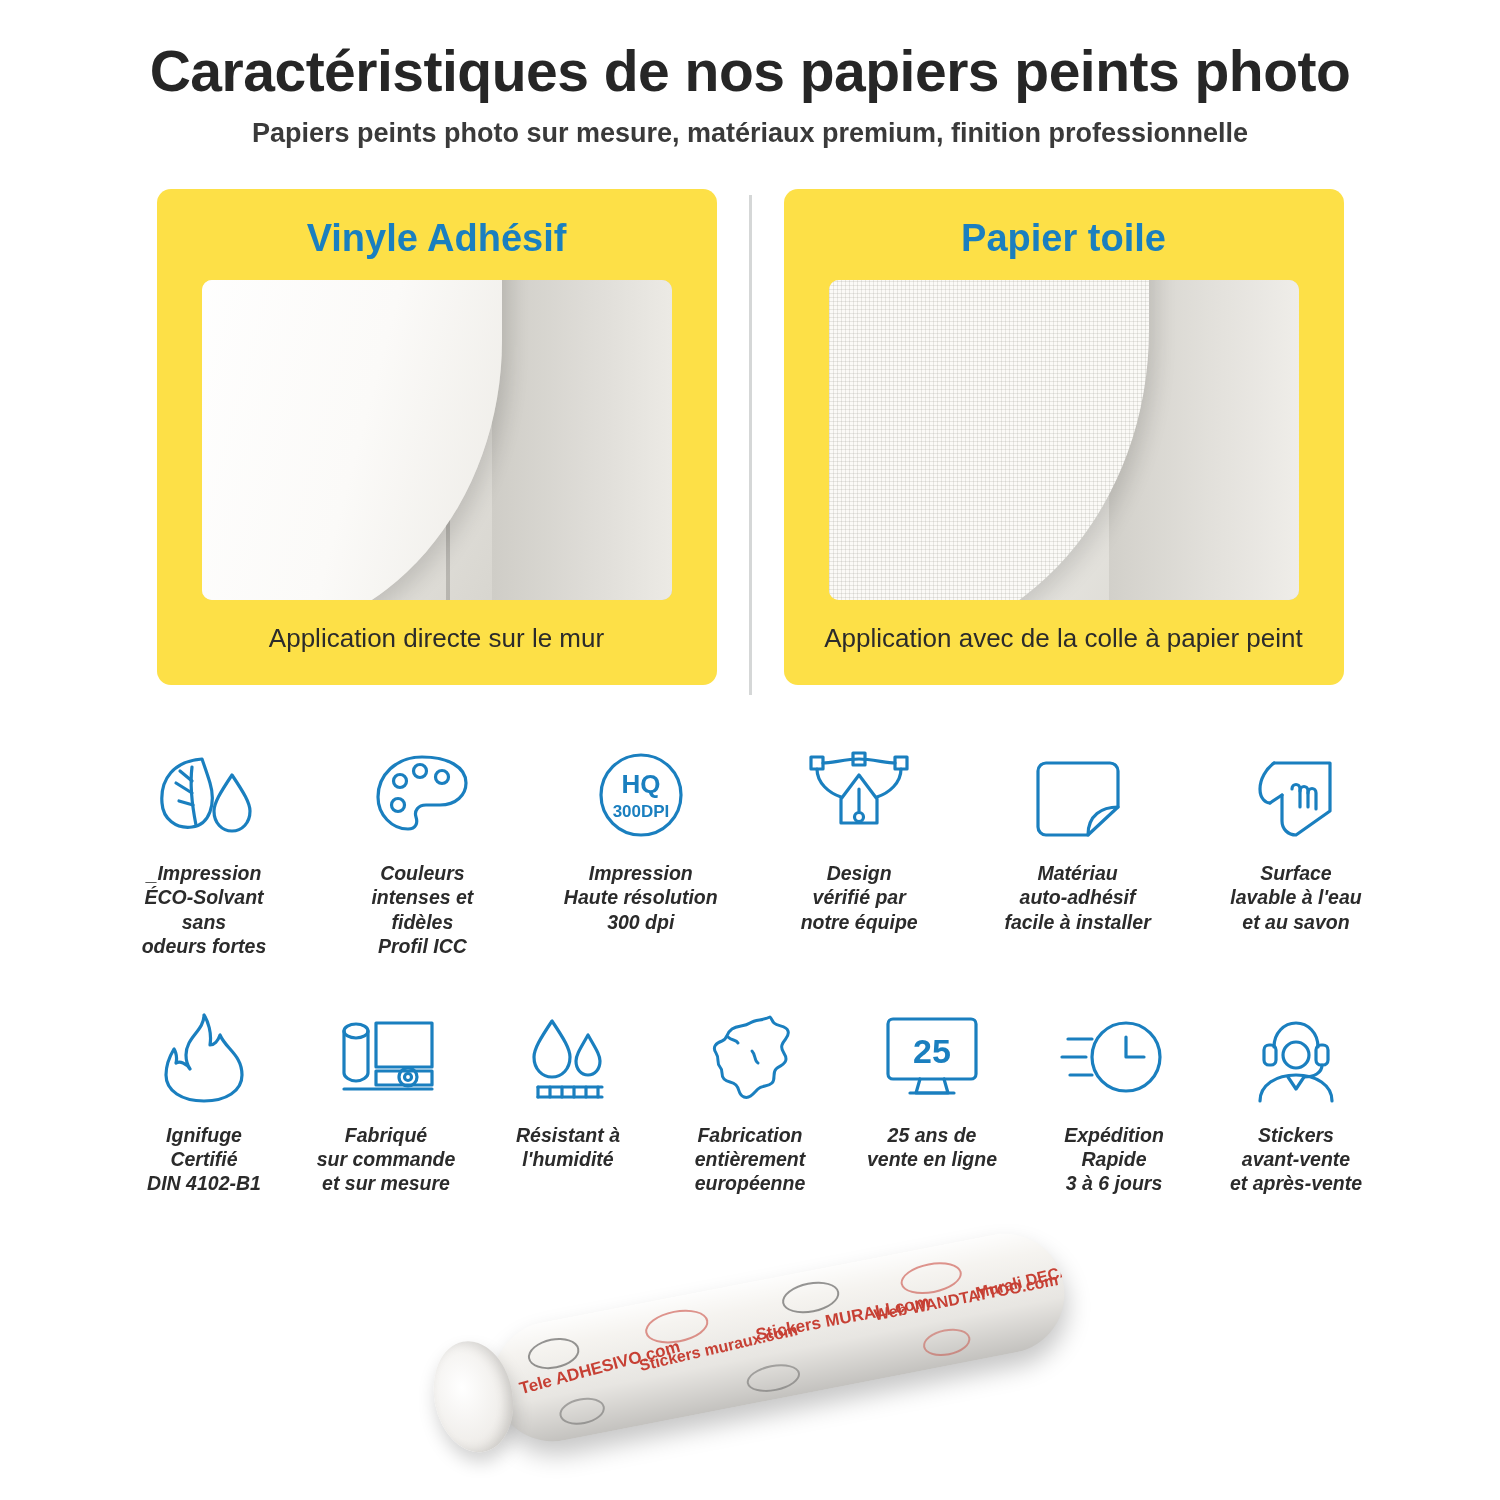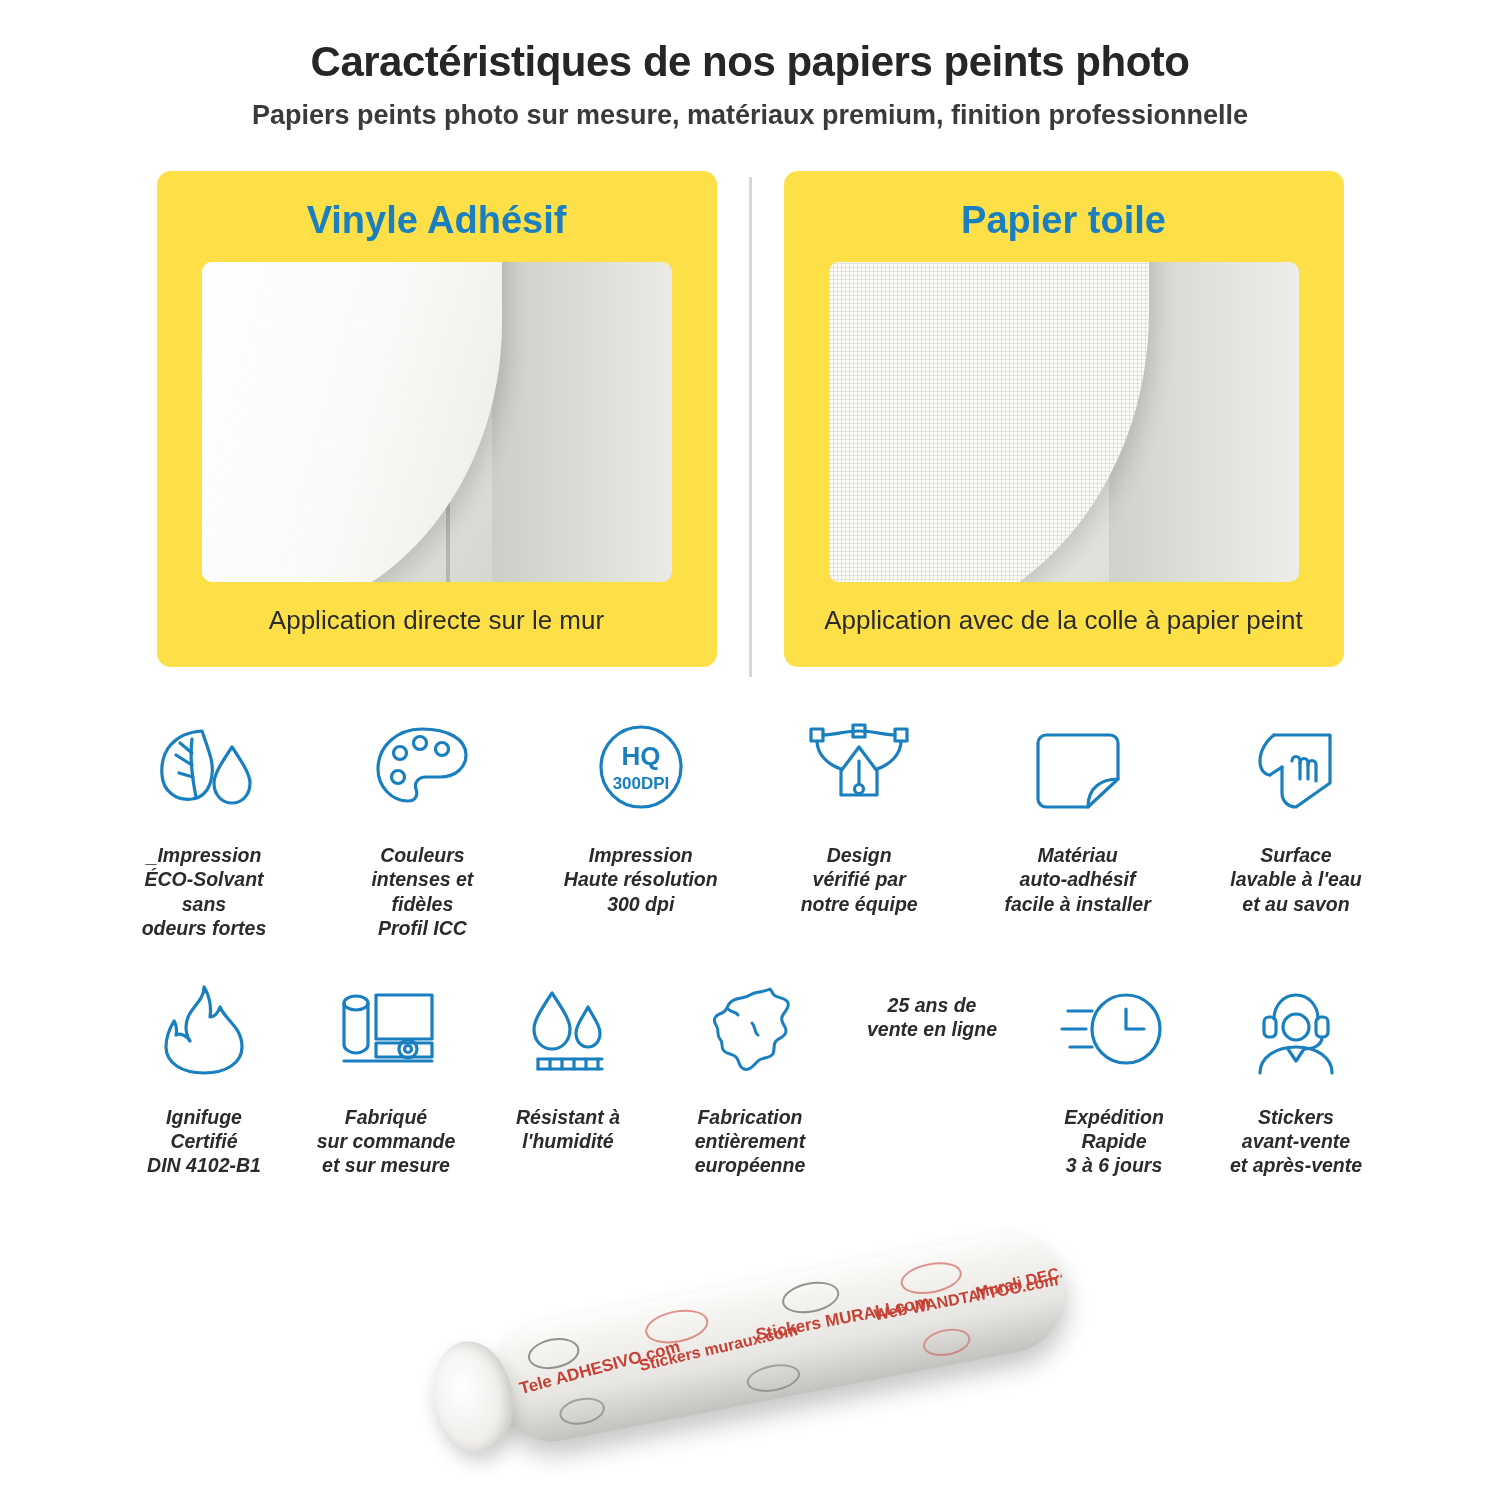--- a/index.html
+++ b/index.html
@@ -22,21 +22,21 @@
     box-sizing: border-box;
   }
 
   
   .header {
     text-align: center;
     padding-top: 38px;
   }
   .header h1 {
     margin: 0;
-    font-size: 42px;
+    font-size: 57px;
     font-weight: bold;
     letter-spacing: -0.5px;
     color: #262626;
   }
   .header h2 {
     margin: 14px 0 0 0;
     font-size: 27px;
     font-weight: bold;
     color: #3a3a3a;
   }
@@ -145,21 +145,21 @@
     align-items: flex-start;
   }
   .feature-row + .feature-row { margin-top: 42px; }
   .feature {
     width: 168px;
     text-align: center;
   }
   .feature .ficon {
     height: 112px;
     display: flex;
-    align-items: flex-start;
+    align-items: center;
     justify-content: center;
   }
   .feature .flabel {
     margin-top: 10px;
     font-size: 19.5px;
     font-weight: bold;
     line-height: 1.25;
     color: #2b2b2b;
     white-space: pre-line;
     font-style: italic;
@@ -409,20 +409,28 @@
             <path d="M30 26 C34 30 38 28 40 32"></path>
             <path d="M54 40 C58 44 56 50 60 52"></path>
           </svg>
         </div>
         <div class="flabel">Fabrication
 entièrement
 européenne</div>
       </div>
 
       <div class="feature">
+        <div class="ficon">
+          <svg width="112" height="92" viewBox="0 0 112 92" fill="none" stroke="#1a7fbf" stroke-width="3.2" stroke-linecap="round" stroke-linejoin="round">
+            <rect x="12" y="8" width="88" height="60" rx="5"></rect>
+            <path d="M44 68 L40 82 H72 L68 68"></path>
+            <path d="M34 82 H78"></path>
+            <text x="56" y="52" text-anchor="middle" font-family="Liberation Sans, sans-serif" font-size="34" font-weight="bold" fill="#1a7fbf" stroke="none">25</text>
+          </svg>
+        </div>
         <div class="flabel">25 ans de
 vente en ligne</div>
       </div>
 
       <div class="feature">
         <div class="ficon">
           <svg width="112" height="92" viewBox="0 0 112 92" fill="none" stroke="#1a7fbf" stroke-width="3.2" stroke-linecap="round" stroke-linejoin="round">
             <circle cx="68" cy="46" r="34"></circle>
             <path d="M68 26 V46 H86"></path>
             <path d="M10 28 H34"></path>

